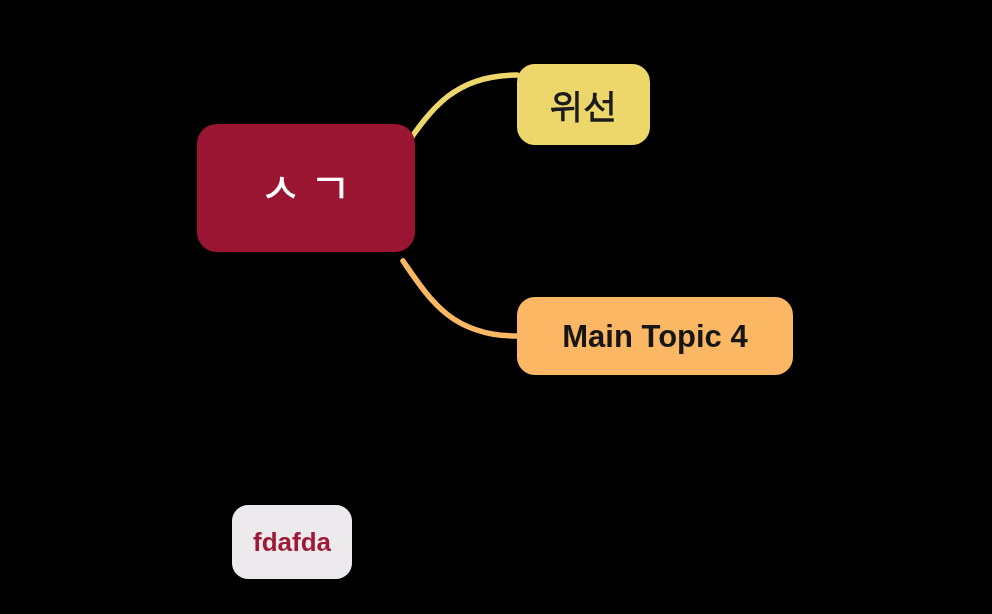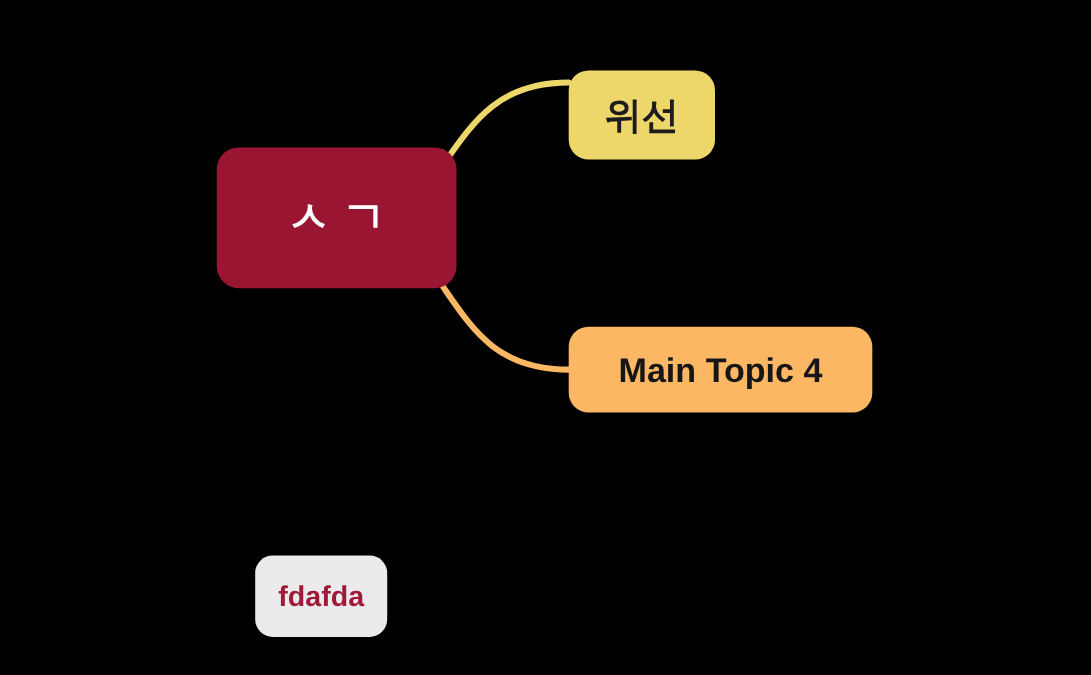--- a/index.html
+++ b/index.html
@@ -25,21 +25,21 @@
   .node {
     position: absolute;
     display: flex;
     align-items: center;
     justify-content: center;
     box-sizing: border-box;
     cursor: default;
   }
   .node-root {
     left: 197px;
-    top: 134px;
+    top: 124px;
     width: 218px;
     height: 128px;
     border-radius: 20px;
   }
   .node-root .node-label {
     font-size: 40px;
     font-weight: bold;
     letter-spacing: 10px;
     padding-left: 10px; 
   }

